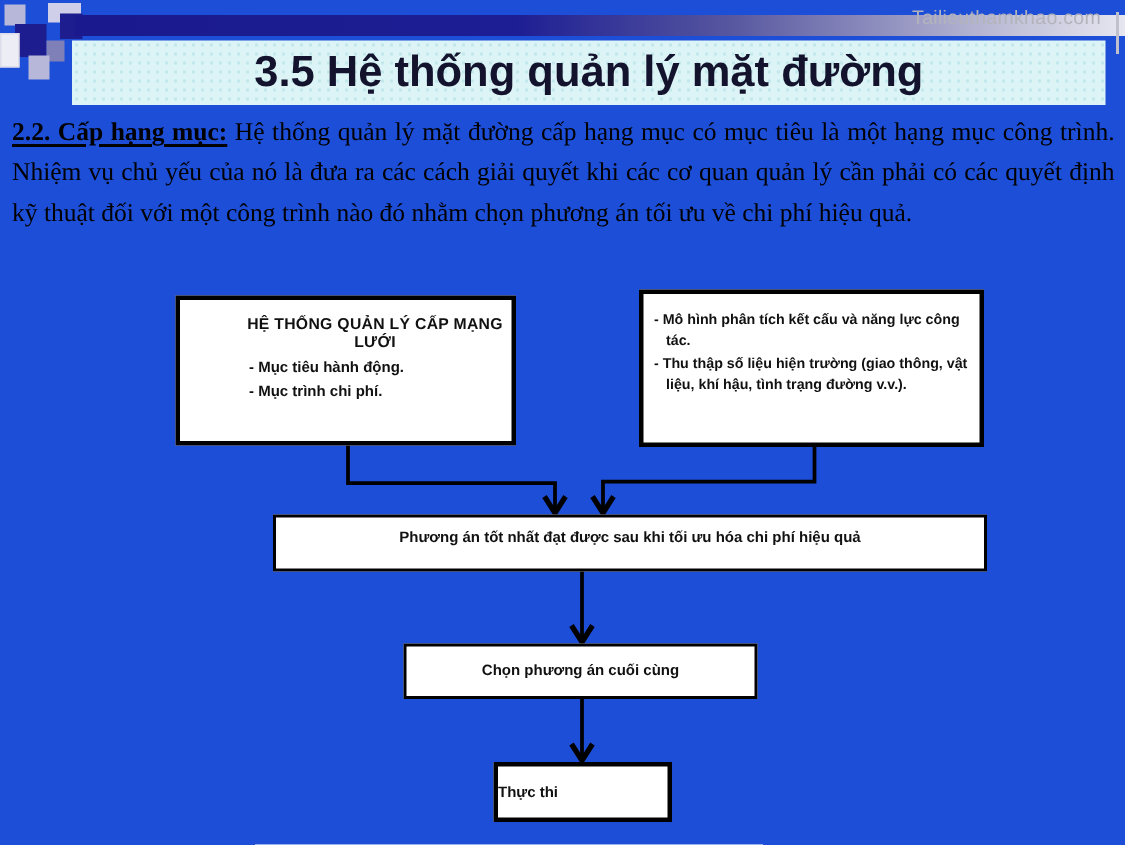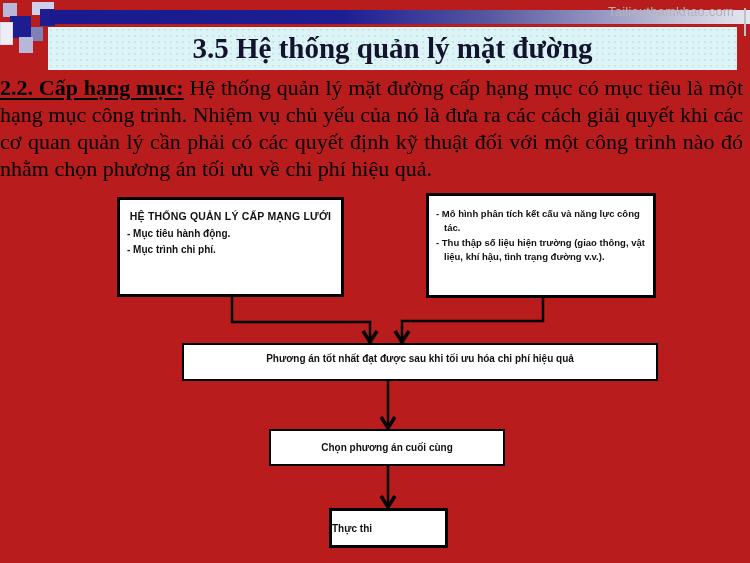--- a/index.html
+++ b/index.html
@@ -1,16 +1,16 @@
 <!DOCTYPE html>
 <html><head>
 <meta charset="utf-8">
 <style>
   html,body{margin:0;padding:0;background:#fff;}
-  #slide{position:relative;width:750px;height:563px;background:#b91c1c;overflow:hidden;
+  #slide{position:relative;width:750px;height:563px;background:#1d4ed8;overflow:hidden;
          font-family:"Liberation Serif",serif;}
 
   
   .sq{position:absolute;}
   #sq-a{left:3px;top:3px;width:14px;height:14px;background:#b7b7da;}
   #sq-b{left:10px;top:16px;width:21px;height:22px;background:#1d1d8f;}
   #sq-c{left:32px;top:2px;width:22px;height:13px;background:#cfcfe9;}
   #sq-d{left:40px;top:9px;width:15px;height:17px;background:#1d1d8f;}
   #sq-e{left:0px;top:22px;width:13px;height:23px;background:#ededf6;border:1px solid #dcdcea;box-sizing:border-box;}
   #sq-f{left:31px;top:27px;width:12px;height:14px;background:#8080b8;}
@@ -20,33 +20,33 @@
   #navy-bar{position:absolute;left:50px;top:10px;width:700px;height:14px;
     background:linear-gradient(90deg,#1a1a8e 0%,#1e1e94 42%,#55559f 62%,#8c8cbd 76%,#bcbcd6 88%,#e6e6f0 100%);}
   #right-tick{position:absolute;left:744px;top:8px;width:2px;height:28px;background:#c0c0cc;}
   #watermark{position:absolute;top:4px;right:16px;font-family:"Liberation Sans",sans-serif;
     font-size:13px;color:#b3b3bb;letter-spacing:0.2px;z-index:5;}
   #title-banner{position:absolute;left:48px;top:27px;width:689px;height:43px;
     background-color:#dcf4f6;
     background-image:radial-gradient(circle,#c2e8ec 1px,transparent 1px);
     background-size:6px 6px;
     display:flex;align-items:center;justify-content:center;}
-  #slide-title{margin:0;font-size:29px;font-weight:bold;color:#13132e;font-family:Liberation Serif, serif;}
+  #slide-title{margin:0;font-size:29px;font-weight:bold;color:#13132e;font-family:Liberation Sans, sans-serif;}
 
   
-  #body-par{position:absolute;left:0;right:7px;top:74px;margin:0;
-    font-size:22px;line-height:27px;color:#000;text-align:justify;}
+  #body-par{position:absolute;left:8px;right:7px;top:74px;margin:0;
+    font-size:17px;line-height:27px;color:#000;text-align:justify;}
   #body-lead{font-weight:bold;text-decoration:underline;text-decoration-thickness:2px;text-underline-offset:3px;}
 
   
   #diagram{position:absolute;left:0;top:0;width:750px;height:563px;}
   #connectors{position:absolute;left:0;top:0;z-index:1;}
   .fc-box{position:absolute;background:#fff;border:3px solid #000;box-sizing:border-box;
     font-family:"Liberation Sans",sans-serif;font-weight:bold;color:#111;z-index:2;}
-  #network-box{left:117px;top:197px;width:227px;height:100px;}
+  #network-box{left:117px;top:197px;width:227px;height:100px;padding-left:39px;}
   .nb-title{text-align:center;font-size:10.5px;margin-top:10px;letter-spacing:0.2px;}
   .nb-items{margin-top:4px;padding-left:7px;font-size:10px;line-height:15.5px;}
   #data-box{left:426px;top:193px;width:230px;height:105px;padding:11px 4px 0 7px;
     font-size:9.5px;line-height:14.3px;}
   .db-item{padding-left:8px;text-indent:-8px;}
   #optimal-box{left:182px;top:343px;width:476px;height:38px;border-width:2px;
     text-align:center;font-size:10px;padding-top:8px;}
   #choose-box{left:269px;top:429px;width:236px;height:37px;border-width:2px;
     display:flex;align-items:center;justify-content:center;font-size:10px;text-align:right;}
   #execute-box{left:329px;top:508px;width:119px;height:40px;

